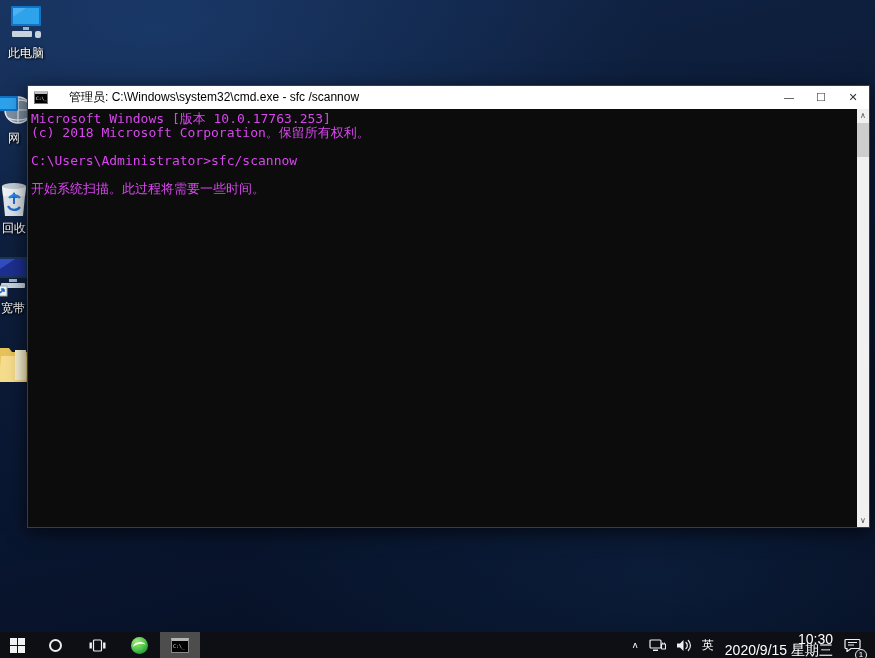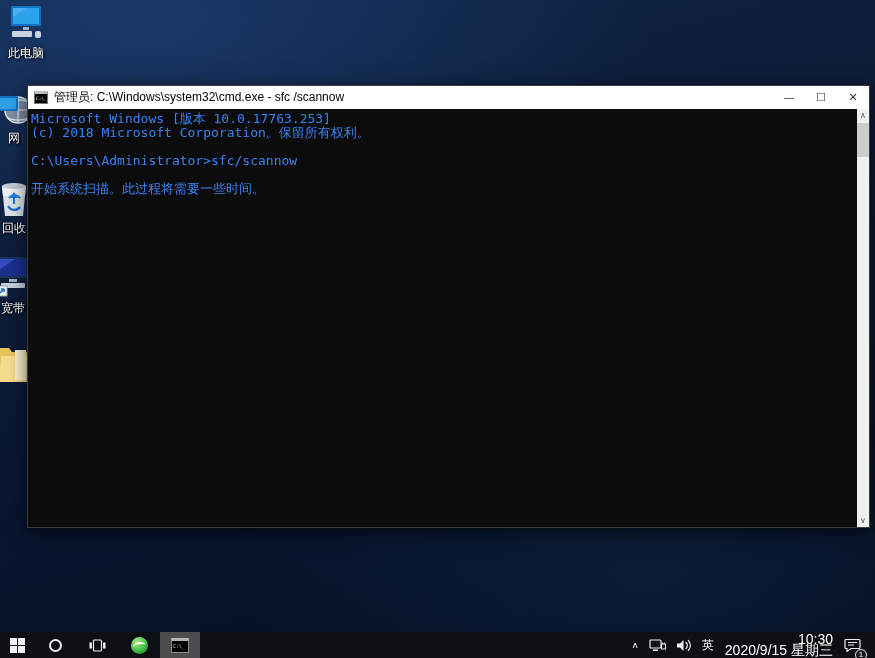--- a/index.html
+++ b/index.html
@@ -17,26 +17,26 @@
   
   .dicon { position:absolute; width:52px; display:flex; flex-direction:column; align-items:center; gap:2px; z-index:1; }
   .dicon .lbl { font-size:12px; color:#fff; text-shadow:1px 1px 2px #000, 0 0 3px #000; white-space:nowrap; }
 
   
   .window { position:absolute; left:27px; top:85px; width:843px; height:443px; z-index:2;
             border:1px solid #3c3c3c; box-shadow:0 4px 18px rgba(0,0,0,.65); background:#0c0c0c; }
   .titlebar { height:23px; background:#ffffff; display:flex; align-items:center; padding-left:6px; }
   .titleicon { width:14px; height:13px; background:#000; border:1px solid #777; border-top:3px solid #bfbfbf;
                color:#fff; font:4.5px "DejaVu Sans Mono", monospace; line-height:9px; padding-left:1px; overflow:hidden; flex:none; }
-  .titletext { font-size:12px; color:#000; margin-left:6px; white-space:nowrap; overflow:hidden; }
+  .titletext { font-size:12px; color:#000; margin-left:21px; white-space:nowrap; overflow:hidden; }
   .controls { margin-left:auto; display:flex; height:100%; flex:none; }
   .ctrl { width:32px; height:100%; display:flex; align-items:center; justify-content:center;
           font-size:11px; color:#333; font-family:"DejaVu Sans", sans-serif; }
   .console { position:absolute; left:0; top:23px; right:12px; bottom:0; background:#0c0c0c; overflow:hidden; }
-  .console pre { margin:0; padding:3px 0 0 3px; font:13px/14px "DejaVu Sans Mono", monospace; color:#3b82f6; white-space:pre; }
+  .console pre { margin:0; padding:3px 0 0 3px; font:13px/14px "DejaVu Sans Mono", monospace; color:#d946ef; white-space:pre; }
   .sbar { position:absolute; top:23px; right:0; bottom:0; width:12px; background:#f0f0f0; }
   .sarrow { position:absolute; left:0; width:12px; height:13px; color:#555; font-size:8px; line-height:13px; text-align:center; }
   .sarrow.up { top:0; } .sarrow.down { bottom:0; }
   .sthumb { position:absolute; left:0; top:14px; width:12px; height:34px; background:#cdcdcd; }
 
   
   .taskbar { position:absolute; left:0; right:0; bottom:0; height:26px; background:#0d0f14; z-index:5;
              display:flex; align-items:stretch; }
   .tbtn { width:34px; display:flex; align-items:center; justify-content:center; }
   .winlogo { display:grid; grid-template-columns:7px 7px; grid-template-rows:7px 7px; gap:1px; }

